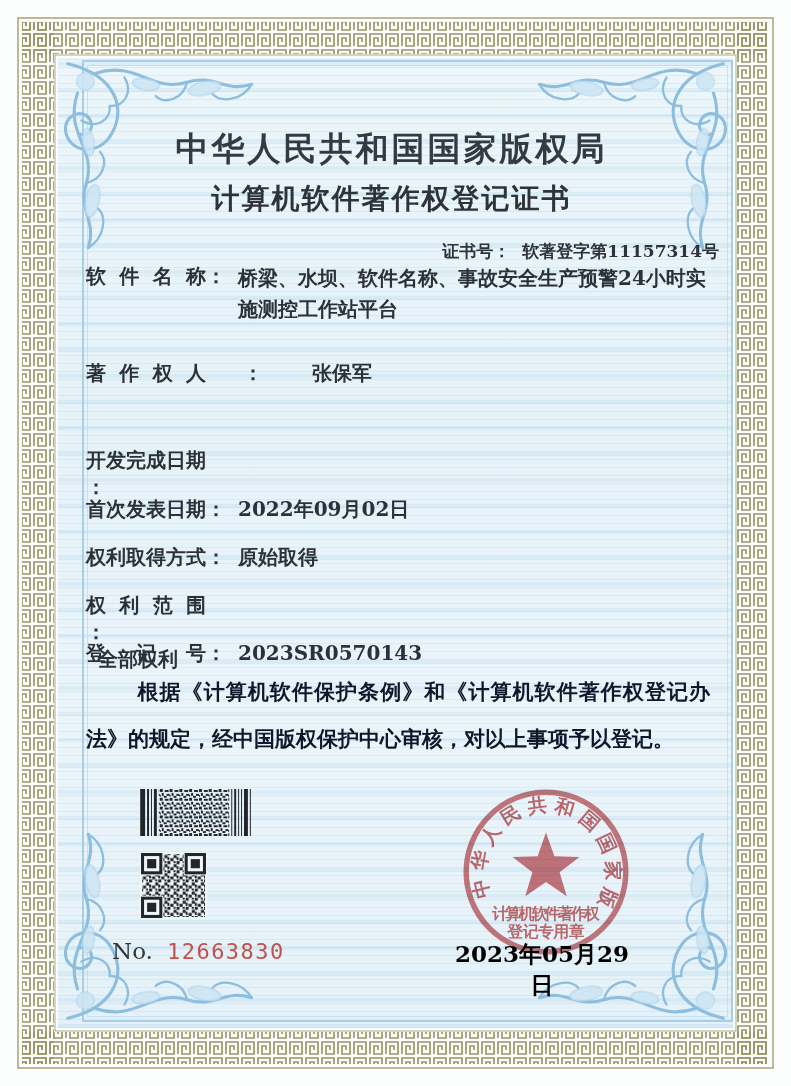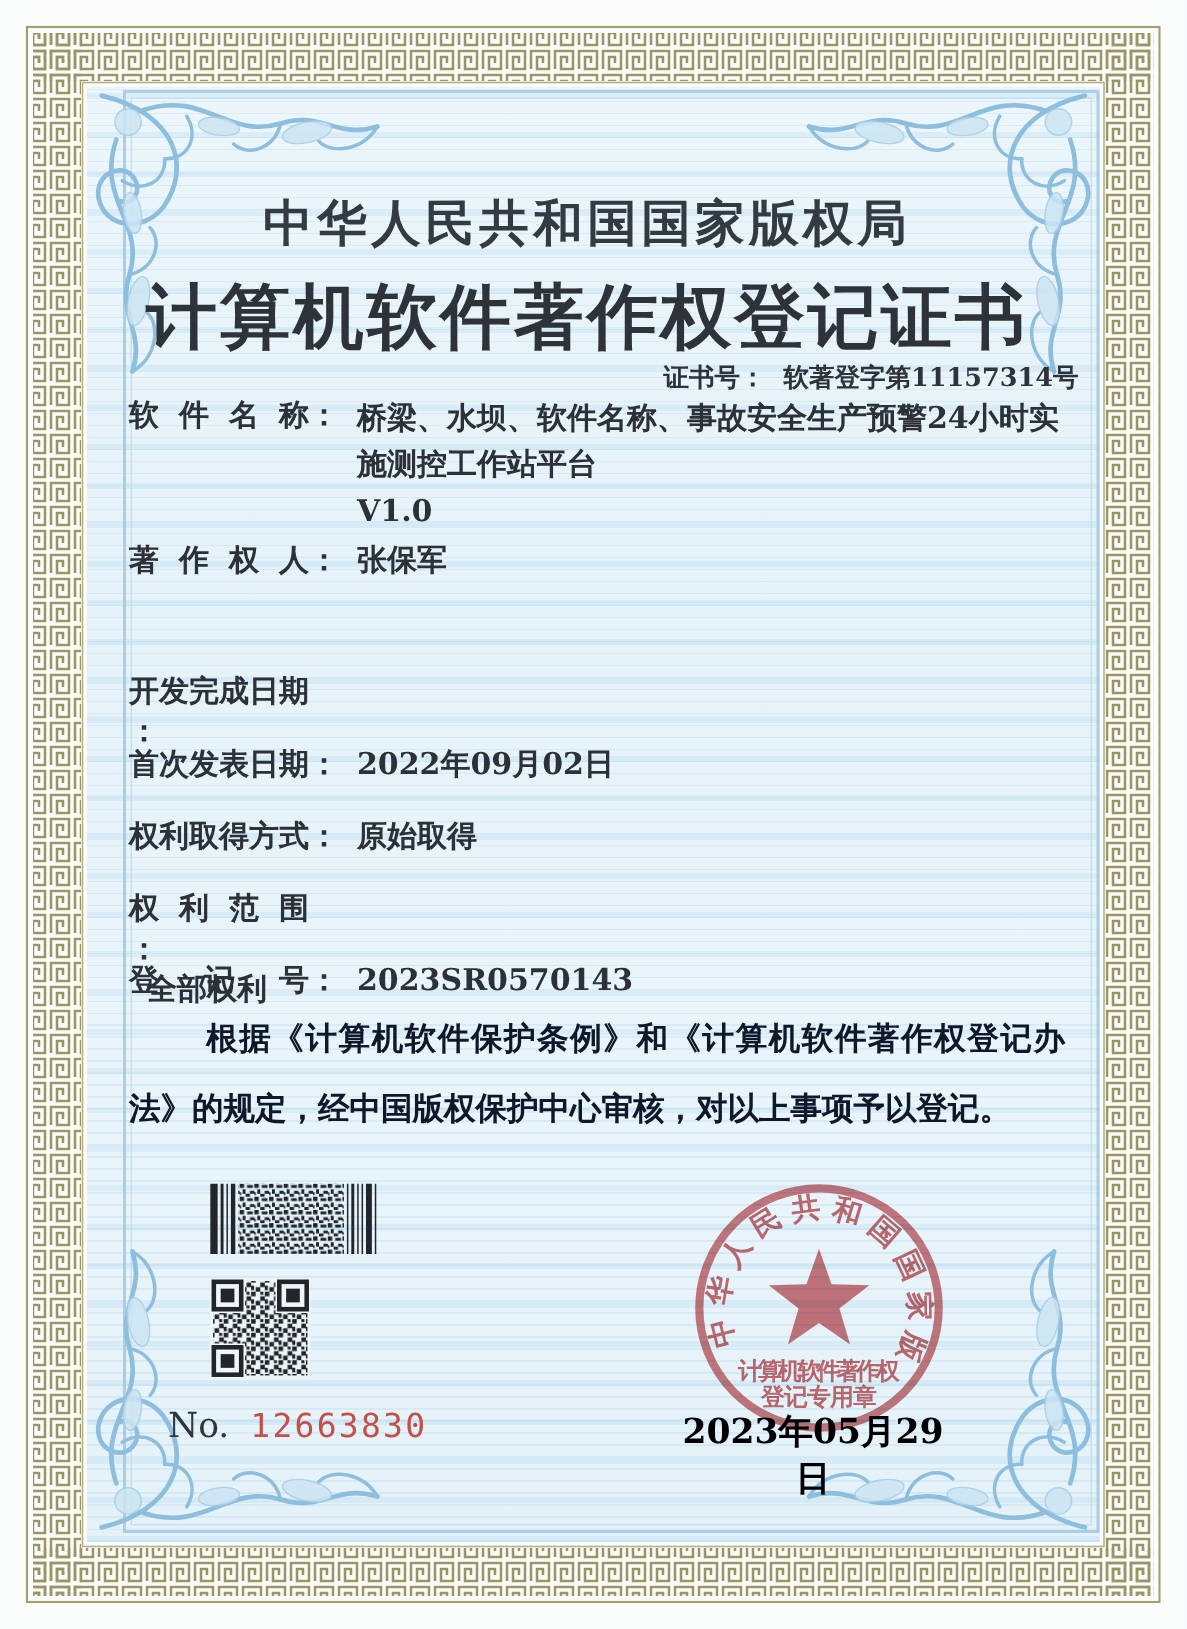--- a/index.html
+++ b/index.html
@@ -35,32 +35,32 @@
   .watermark .wm-circle{position:absolute;left:46px;top:12px;width:66px;height:66px;
     border:3px solid rgba(177,212,233,.40);border-radius:50%;}
   .watermark .wm-text{position:absolute;left:0;right:0;bottom:4px;text-align:center;
     font-family:"DejaVu Sans","Liberation Sans",sans-serif;font-weight:700;
     font-size:17px;letter-spacing:7px;color:rgba(170,208,230,.55);}
 
   
   .authority{position:absolute;left:0;right:8px;top:127px;text-align:center;
     font-size:33px;font-weight:700;letter-spacing:3px;color:#343a41;}
   .cert-title{position:absolute;left:0;right:8px;top:180px;text-align:center;
-    font-size:47px;font-weight:700;letter-spacing:2px;color:#2e3339;}
+    font-size:28px;font-weight:700;letter-spacing:2px;color:#2e3339;}
   .cert-no{position:absolute;right:72px;top:240px;font-size:17px;font-weight:700;color:#2e3339;}
   .cert-no .cn-label{margin-right:12px;}
 
   
   .row{position:absolute;left:86px;display:flex;align-items:flex-start;
        font-size:20px;font-weight:700;color:#2c3137;line-height:27px;}
   .lbl{display:inline-block;width:120px;text-align:justify;text-align-last:justify;}
   .colon{display:inline-block;width:20px;}
   .val{margin-left:12px;max-width:472px;}
   .val .vline{line-height:31px;}
-  .r-name{top:263px;} .r-owner{top:360px;} .r-dev{top:447px;flex-direction:column;} .r-pub{top:496px;}
+  .r-name{top:263px;} .r-owner{top:360px;gap:37px;} .r-dev{top:447px;flex-direction:column;} .r-pub{top:496px;}
   .r-method{top:544px;} .r-scope{top:592px;flex-direction:column;} .r-regno{top:640px;}
 
   
   .statement{position:absolute;left:86px;top:668px;width:624px;
     font-size:21px;font-weight:600;line-height:47px;text-indent:2.45em;
     text-align:justify;color:#0f172a;}
 
   
   .barcode{position:absolute;left:139px;top:789px;width:116px;height:47px;}
   .qr{position:absolute;left:140px;top:852px;width:67px;height:67px;}
@@ -186,21 +186,20 @@
   <div class="cert-no">
     <span class="cn-label">证书号：</span><span>软著登字第11157314号</span>
   </div>
 
   <div class="row r-name">
     <span class="lbl">软件名称</span>
     <span class="colon">：</span>
     <span class="val">
       <div class="vline">桥梁、水坝、软件名称、事故安全生产预警24小时实</div>
       <div class="vline">施测控工作站平台</div>
-      <div class="vline">V1.0</div>
     </span>
   </div>
 
   <div class="row r-owner">
     <span class="lbl">著作权人</span>
     <span class="colon">：</span>
     <span class="val">张保军</span>
   </div>
 
   <div class="row r-dev">

